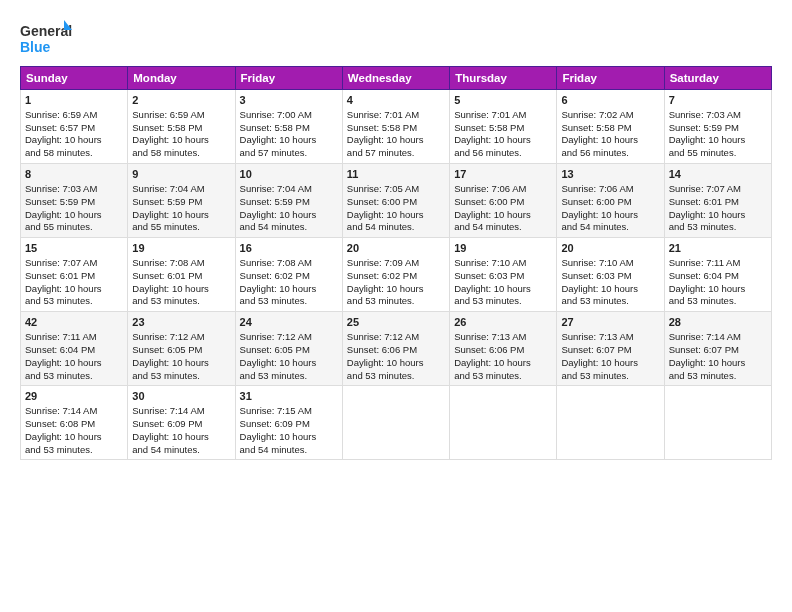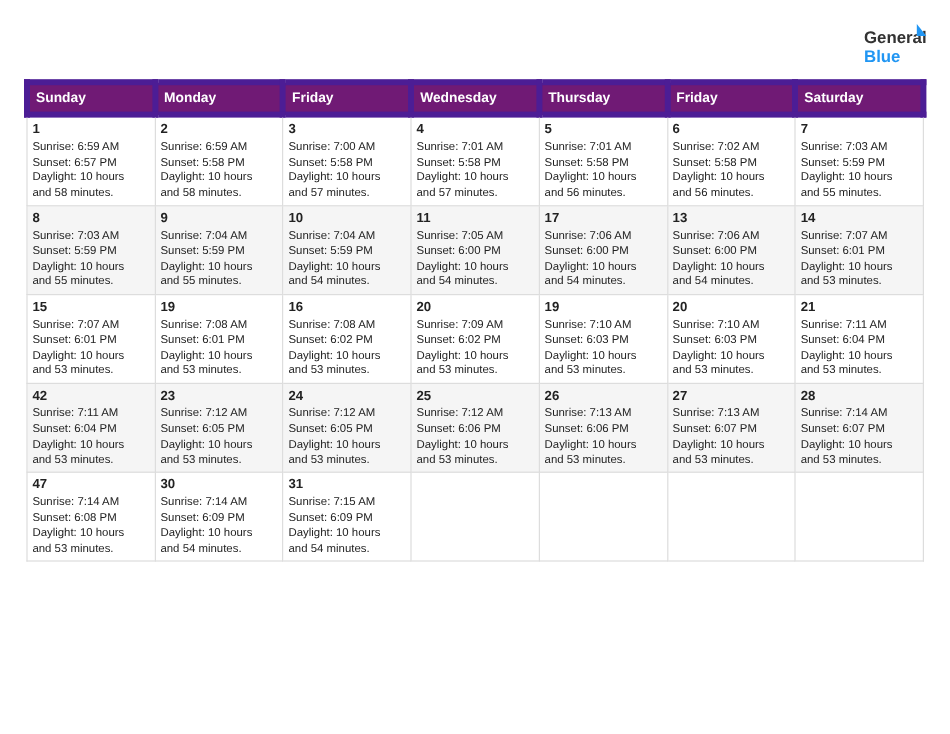--- a/index.html
+++ b/index.html
@@ -11,21 +11,21 @@
       overflow: hidden;
     }
     .page {
       width: 792px;
       height: 612px;
       padding: 18px 20px 12px 20px;
       background: #fff;
     }
     .header {
       display: flex;
-      justify-content: flex-end;
+      justify-content: flex-start;
       align-items: flex-start;
       margin-bottom: 8px;
     }
     .title-block {
       text-align: right;
     }
     .month-title {
       font-size: 28px;
       font-weight: bold;
       color: #1a1a1a;
@@ -33,27 +33,27 @@
     .location {
       font-size: 13px;
       color: #555;
     }
     
     .calendar {
       width: 100%;
       border-collapse: collapse;
     }
     .calendar th {
-      background: #701a75;
+      background: #a21caf;
       color: #fff;
       font-size: 11.5px;
       font-weight: bold;
       text-align: left;
       padding: 5px 5px;
-      border: 5px solid #4c1d95;
+      border: 1px solid #4c1d95;
     }
     .calendar td {
       vertical-align: top;
       font-size: 9.5px;
       color: #222;
       border: 1px solid #ddd;
       padding: 3px 4px;
       width: calc(100% / 7);
       background: #fff;
       line-height: 1.35;
@@ -313,21 +313,21 @@
           <td>
             <span class="day-num">28</span>
             <div>Sunrise: 7:14 AM</div>
             <div>Sunset: 6:07 PM</div>
             <div>Daylight: 10 hours</div>
             <div>and 53 minutes.</div>
           </td>
         </tr>
         <tr>
           <td>
-            <span class="day-num">47</span>
+            <span class="day-num">29</span>
             <div>Sunrise: 7:14 AM</div>
             <div>Sunset: 6:08 PM</div>
             <div>Daylight: 10 hours</div>
             <div>and 53 minutes.</div>
           </td>
           <td>
             <span class="day-num">30</span>
             <div>Sunrise: 7:14 AM</div>
             <div>Sunset: 6:09 PM</div>
             <div>Daylight: 10 hours</div>

